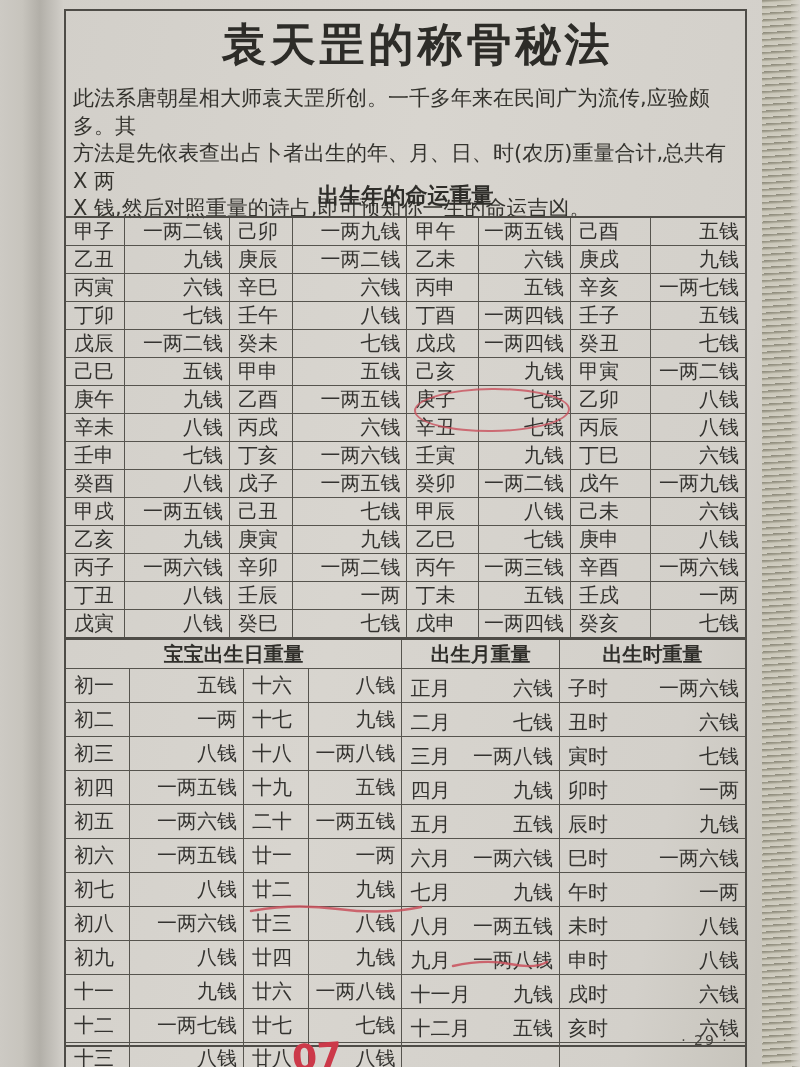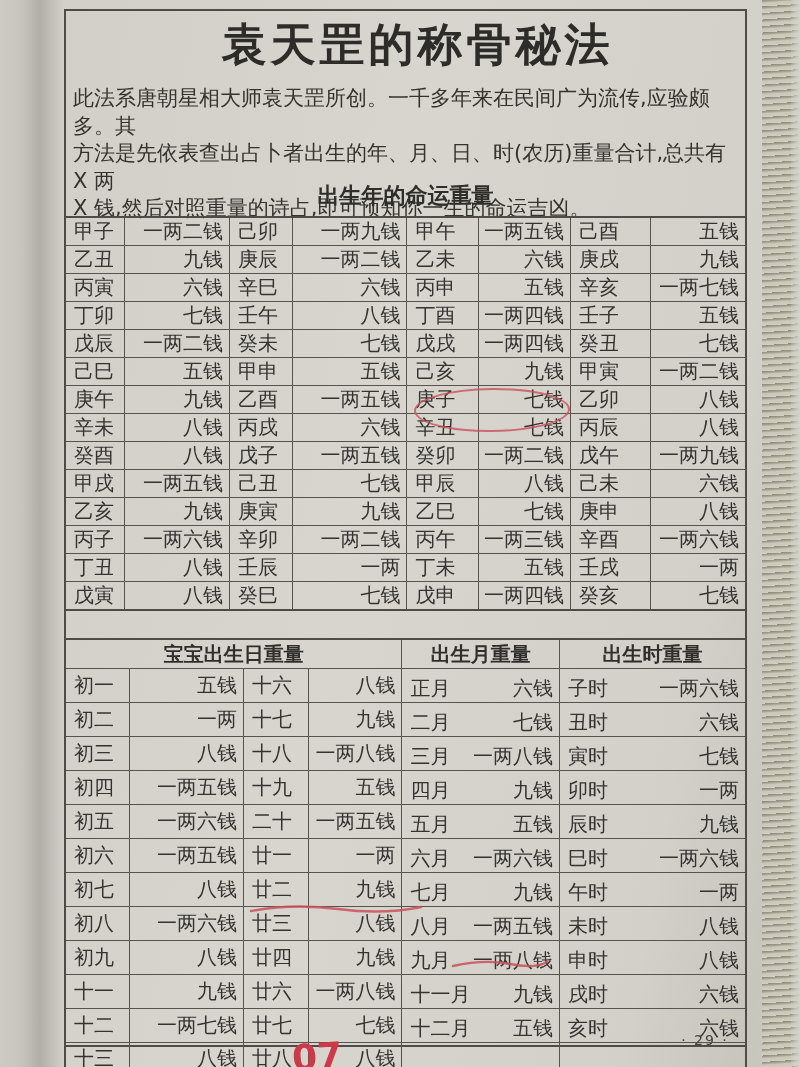--- a/index.html
+++ b/index.html
@@ -147,20 +147,30 @@
             <td class="lab">辛未</td>
             <td class="val">八钱</td>
             <td class="lab">丙戌</td>
             <td class="val">六钱</td>
             <td class="lab">辛丑</td>
             <td class="val">七钱</td>
             <td class="lab">丙辰</td>
             <td class="val">八钱</td>
           </tr>
           <tr>
+            <td class="lab">壬申</td>
+            <td class="val">七钱</td>
+            <td class="lab">丁亥</td>
+            <td class="val">一两六钱</td>
+            <td class="lab">壬寅</td>
+            <td class="val">九钱</td>
+            <td class="lab">丁巳</td>
+            <td class="val">六钱</td>
+          </tr>
+          <tr>
             <td class="lab">癸酉</td>
             <td class="val">八钱</td>
             <td class="lab">戊子</td>
             <td class="val">一两五钱</td>
             <td class="lab">癸卯</td>
             <td class="val">一两二钱</td>
             <td class="lab">戊午</td>
             <td class="val">一两九钱</td>
           </tr>
           <tr>

